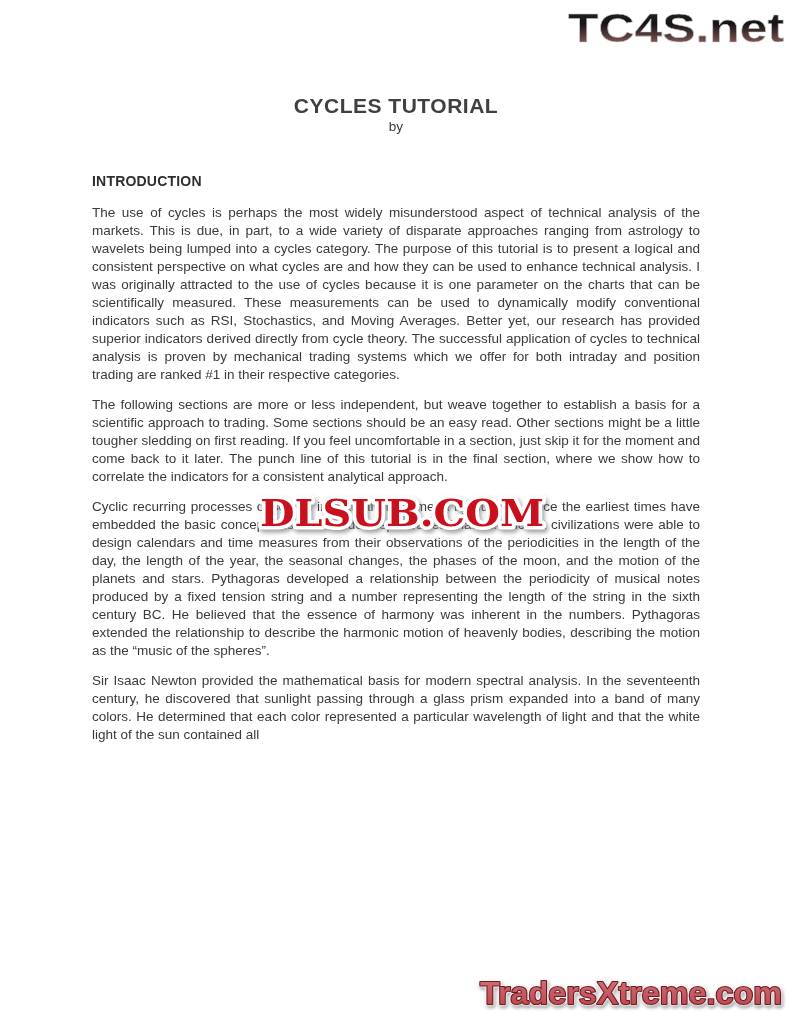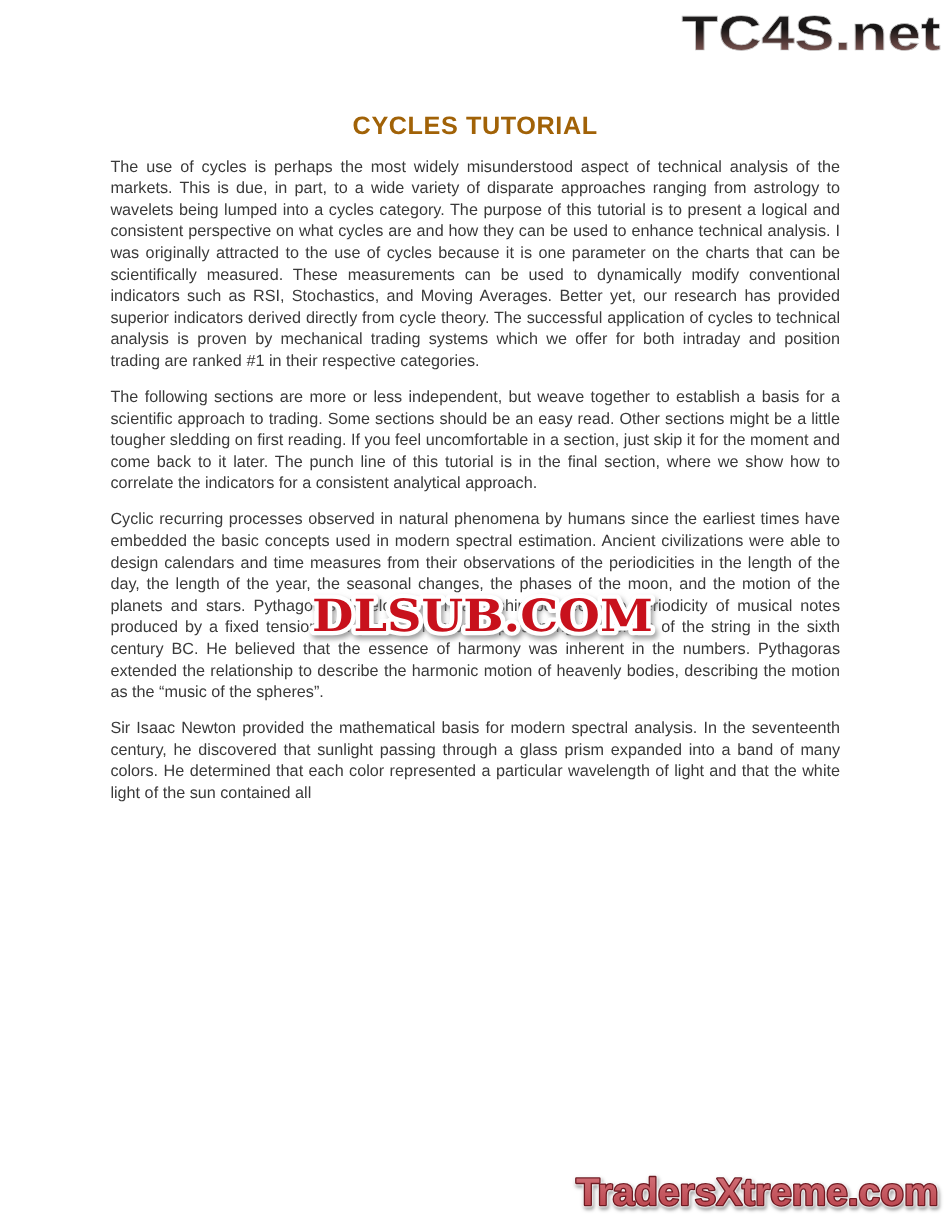--- a/index.html
+++ b/index.html
@@ -19,21 +19,21 @@
     color: #3a3a3a;
     font-size: 13.5px;
     line-height: 18px;
   }
   .doc-title {
     margin: 94px 0 0;
     text-align: center;
     font-size: 21px;
     line-height: 24px;
     font-weight: bold;
-    color: #a16207;
+    color: #404040;
     letter-spacing: 0.5px;
   }
   .byline   { margin: 0; text-align: center; }
   .author   { margin: 0; text-align: center; }
   h2.section-heading {
     font-size: 14px;
     line-height: 18px;
     font-weight: bold;
     color: #2e2e2e;
     margin: 36px 0 0;
@@ -74,22 +74,24 @@
         <stop offset="0.4" stop-color="#151313"></stop>
         <stop offset="0.75" stop-color="#6b4a47"></stop>
         <stop offset="1" stop-color="#a07a74"></stop>
       </linearGradient>
     </defs>
     <text x="223" y="40" text-anchor="end" font-family="'Liberation Sans', sans-serif" font-weight="bold" font-size="41" textLength="216" lengthAdjust="spacingAndGlyphs" fill="url(#tc4s-grad)" stroke="#c9c9c9" stroke-width="0.6">TC4S.net</text>
   </svg>
 
   <div class="content">
     <h1 class="doc-title">CYCLES TUTORIAL</h1>
+    <p class="byline">by</p>
 
     <section>
+      <h2 class="section-heading">INTRODUCTION</h2>
       <p class="para">The use of cycles is perhaps the most widely misunderstood aspect of technical analysis of the markets.  This is due, in part, to a wide variety of disparate approaches ranging from astrology to wavelets being lumped into a cycles category.  The purpose of this tutorial is to present a logical and consistent perspective on what cycles are and how they can be used to enhance technical analysis.  I was originally attracted to the use of cycles because it is one parameter on the charts that can be scientifically measured.  These measurements can be used to dynamically modify conventional indicators such as RSI, Stochastics, and Moving Averages.  Better yet, our research has provided superior indicators derived directly from cycle theory.  The successful application of cycles to technical analysis is proven by mechanical trading systems which we offer for both intraday and position trading are ranked #1 in their respective categories.</p>
       <p class="para">The following sections are more or less independent, but weave together to establish a basis for a scientific approach to trading.  Some sections should be an easy read.  Other sections might be a little tougher sledding on first reading.  If you feel uncomfortable in a section, just skip it for the moment and come back to it later.  The punch line of this tutorial is in the final section, where we show how to correlate the indicators for a consistent analytical approach.</p>
     </section>
 
     <section>
       <p class="para">Cyclic recurring processes observed in natural phenomena by humans since the earliest times have embedded the basic concepts used in modern spectral estimation.  Ancient civilizations were able to design calendars and time measures from their observations of the periodicities in the length of the day, the length of the year, the seasonal changes, the phases of the moon, and the motion of the planets and stars.  Pythagoras developed a relationship between the periodicity of musical notes produced by a fixed tension string and a number representing the length of the string in the sixth century BC.  He believed that the essence of harmony was inherent in the numbers.  Pythagoras extended the relationship to describe the harmonic motion of heavenly bodies, describing the motion as the “music of the spheres”.</p>
       <p class="para">Sir Isaac Newton provided the mathematical basis for modern spectral analysis.  In the seventeenth century, he discovered that sunlight passing through a glass prism expanded into a band of many colors.  He determined that each color represented a particular wavelength of light and that the white light of the sun contained all</p>
     </section>
   </div>
 

